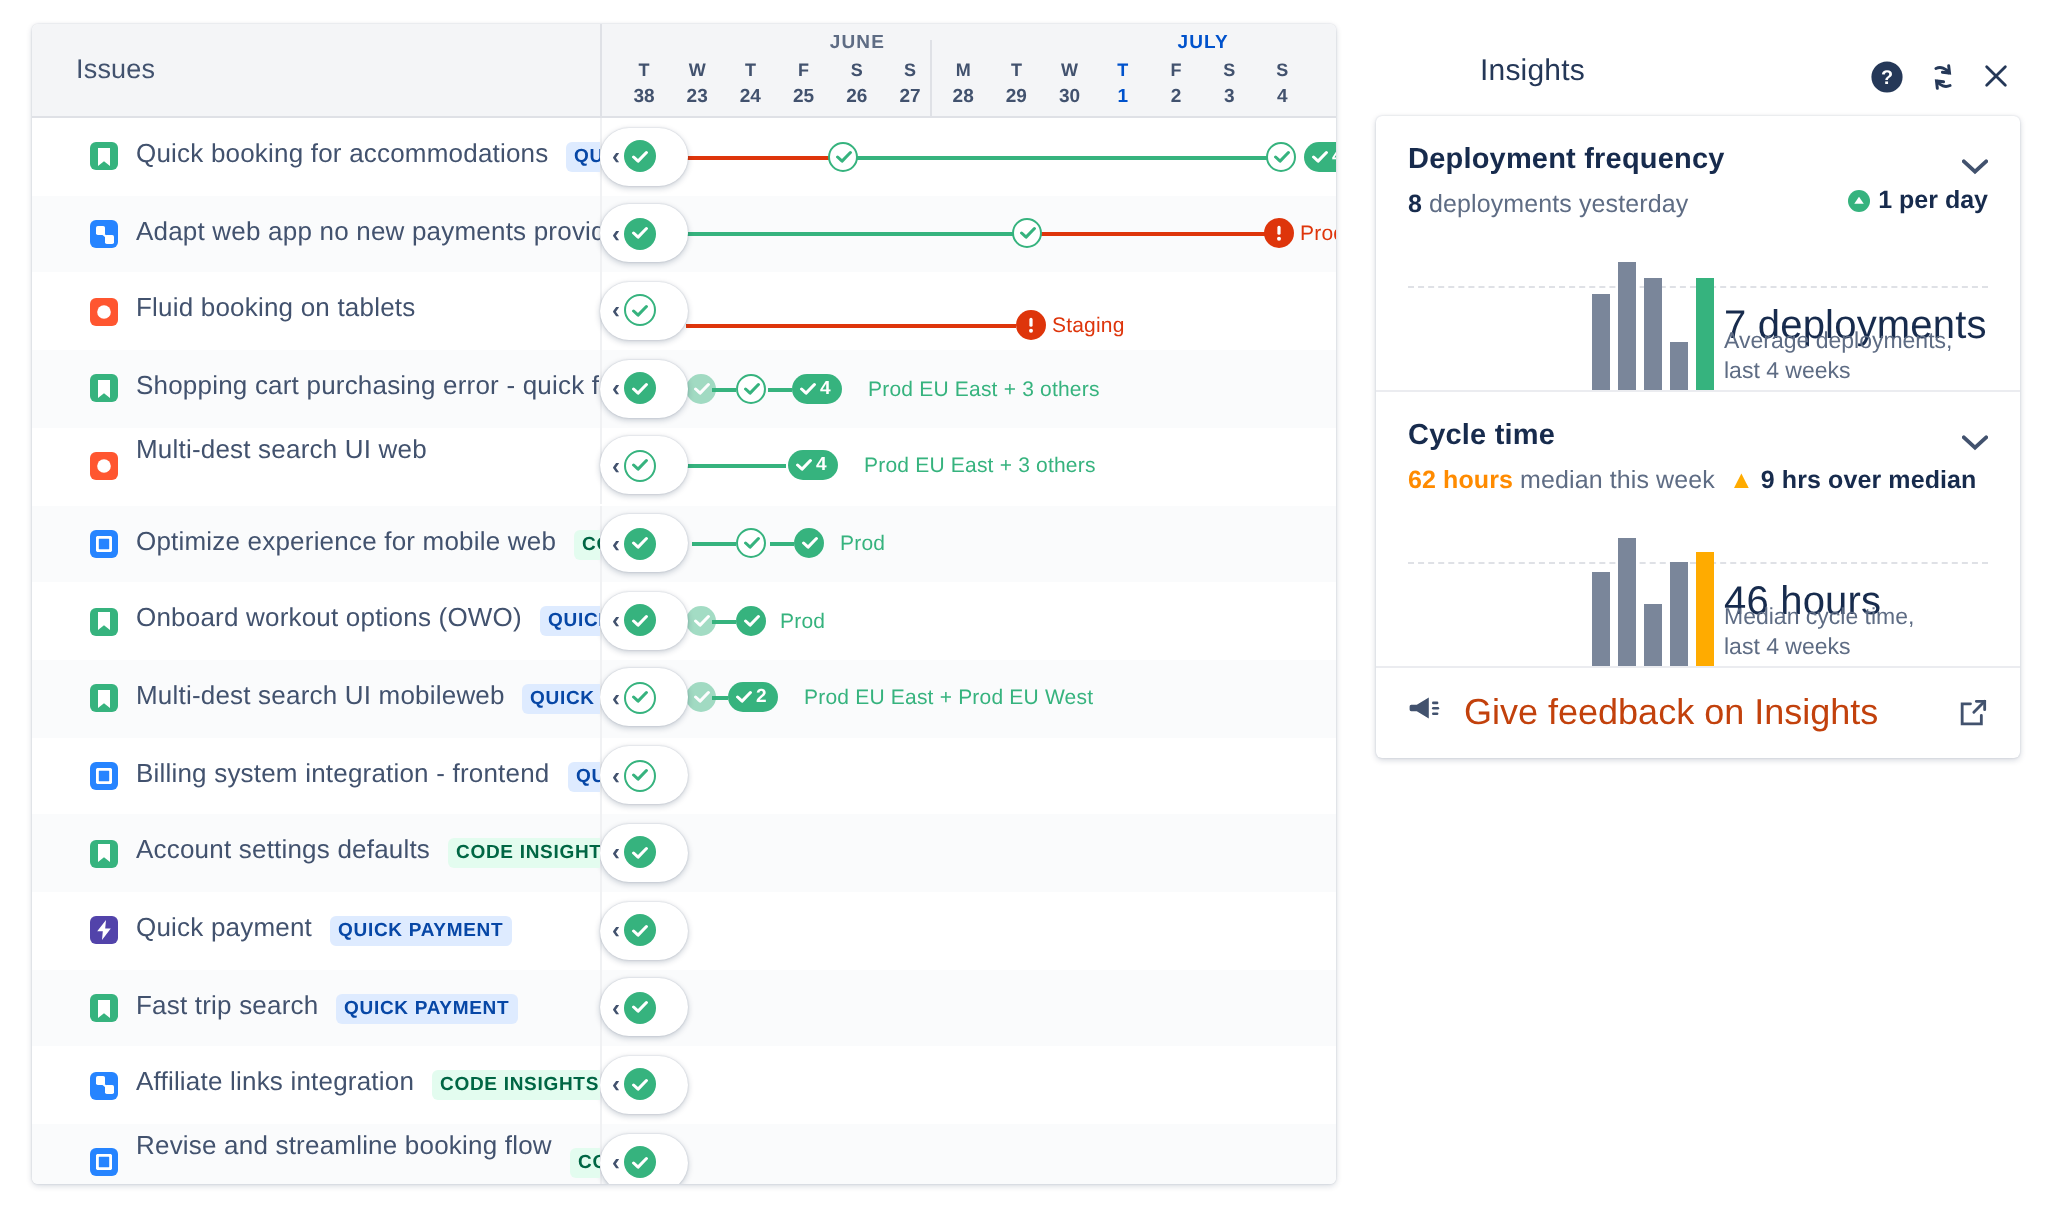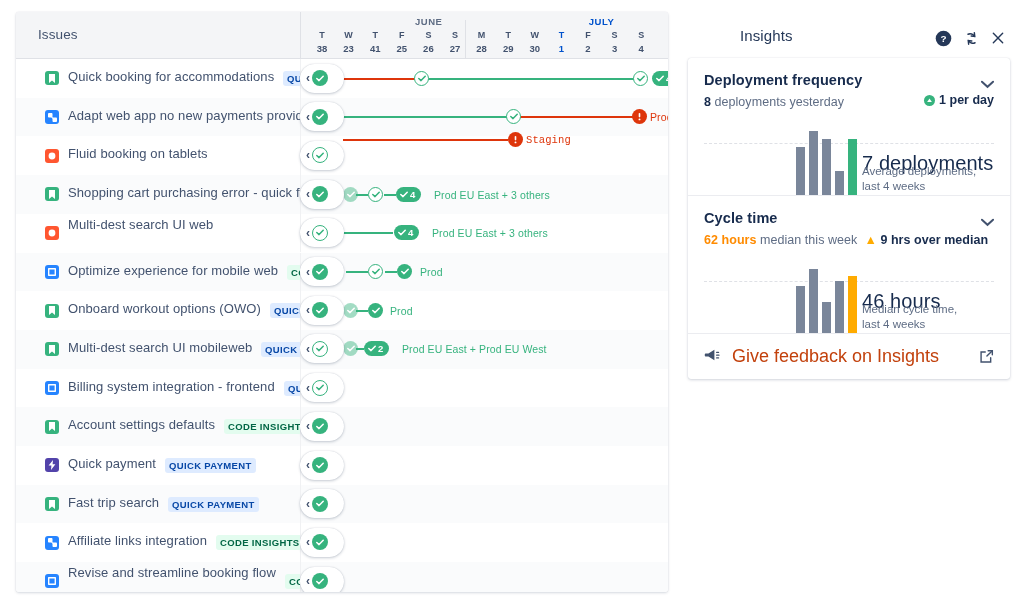--- a/index.html
+++ b/index.html
@@ -212,21 +212,21 @@
         <div class="daycol" style="left: 9px;">
           <span class="dow">T</span>
           <span class="dnum">38</span>
         </div>
         <div class="daycol" style="left: 35.6px;">
           <span class="dow">W</span>
           <span class="dnum">23</span>
         </div>
         <div class="daycol" style="left: 62.2px;">
           <span class="dow">T</span>
-          <span class="dnum">41</span>
+          <span class="dnum">24</span>
         </div>
         <div class="daycol" style="left: 88.8px;">
           <span class="dow">F</span>
           <span class="dnum">25</span>
         </div>
         <div class="daycol" style="left: 115.4px;">
           <span class="dow">S</span>
           <span class="dnum">26</span>
         </div>
         <div class="daycol" style="left: 142px;">
@@ -321,21 +321,21 @@
           <span class="chev">‹</span>
           <span class="cdot solid">
             <svg width="8" height="7" viewBox="0 0 10 8">
               <path d="M1 4 L3.8 6.6 L9 1.2" stroke="#fff" stroke-width="1.9" fill="none" stroke-linecap="round" stroke-linejoin="round"></path>
             </svg>
           </span>
         </div>
         <div class="row" style="top: 77.4px;">
           <div class="row-sep"></div>
         </div>
-        <div class="track" style="top: 61px; font-family: Liberation Mono, monospace;">
+        <div class="track" style="top: 84px;">
           <div class="seg red" style="left: 43px; width: 165px;"></div>
           <div class="dot err" style="left: 208px;">
             <svg width="7" height="9" viewBox="0 0 6 10">
               <rect x="2.1" y="1" width="1.8" height="5" rx=".9" fill="#fff"></rect>
               <circle cx="3" cy="8.2" r="1.1" fill="#fff"></circle>
             </svg>
           </div>
           <div class="envlabel red" style="left: 226px;">Staging</div>
         </div>
         <div class="chip" style="top: 81.9px;">

